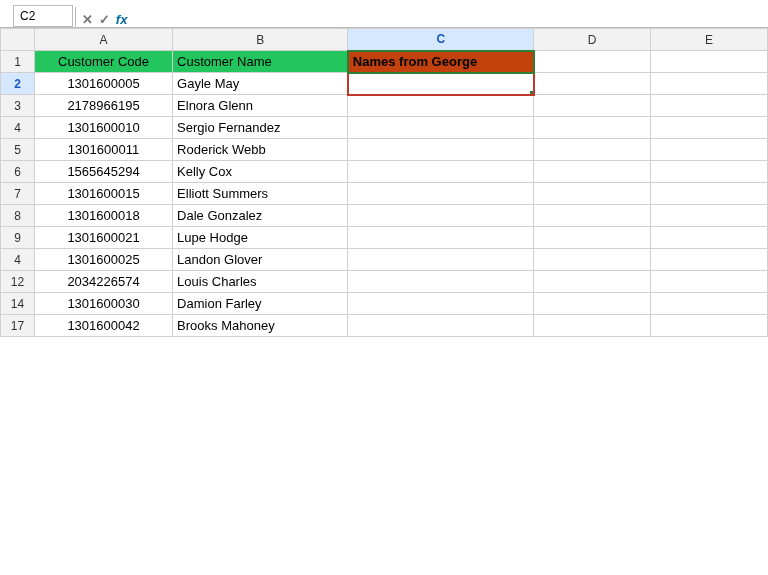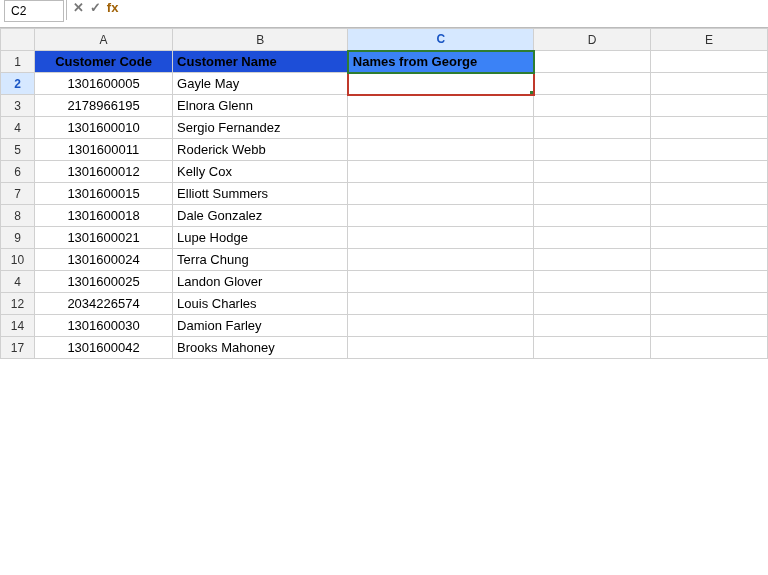--- a/index.html
+++ b/index.html
@@ -6,25 +6,25 @@
     body {
       font-family: 'Segoe UI', Arial, sans-serif;
       font-size: 13px;
       background: #fff;
       user-select: none;
     }
 
     
     .formula-bar {
       display: flex;
-      align-items: flex-start;
+      align-items: flex-end;
       height: 28px;
       border-bottom: 1px solid #bbb;
       background: #fff;
-      padding: 0 4px;
+      padding: 0 13px;
     }
     .cell-ref-box {
       width: 60px;
       height: 22px;
       border: 1px solid #bbb;
       display: flex;
       align-items: center;
       padding: 0 6px;
       font-size: 12px;
       background: #fff;
@@ -109,29 +109,29 @@
       font-weight: bold;
     }
 
     
     td.col-a {
       text-align: center;
     }
 
     
     td.header-cell {
-      font-weight: bold;
-      background: #1d4ed8;
+      font-weight: normal;
+      background: #22c55e;
     }
 
     
     td.c1-cell {
       font-weight: bold;
       border: 2px solid #2e7d32 !important;
-      background: #3b82f6;
+      background: #c2410c;
     }
 
     
     td.c2-active {
       border: 2px solid #c0392b !important;
       background: #fff;
       position: relative;
     }
     
     td.c2-active::after {
@@ -163,21 +163,21 @@
 <body>
 
 <div class="formula-bar">
   <div class="cell-ref-box">
     <span>C2</span>
   </div>
   <div class="formula-bar-divider"></div>
   <div class="formula-bar-icons">
     <span style="color:#777; font-size:13px;">✕</span>
     <span style="color:#777; font-size:13px;">✓</span>
-    <span style="color:#a16207; font-size:13px;">fx</span>
+    <span style="color:#0369a1; font-style:italic; font-size:13px;">fx</span>
   </div>
   <input class="formula-input" type="text" value="" style="">
 </div>
 
 <div class="spreadsheet">
   <table>
     <colgroup>
       <col class="col-rownum">
       <col class="col-a">
       <col class="col-b">
@@ -231,21 +231,21 @@
         <tr>
           <td class="cell row-num-cell">5</td>
           <td class="cell col-a">1301600011</td>
           <td class="cell">Roderick Webb</td>
           <td class="cell"></td>
           <td class="cell"></td>
           <td class="cell"></td>
         </tr>
         <tr>
           <td class="cell row-num-cell">6</td>
-          <td class="cell col-a">1301600012</td>
+          <td class="cell col-a">1565645294</td>
           <td class="cell">Kelly Cox</td>
           <td class="cell"></td>
           <td class="cell"></td>
           <td class="cell"></td>
         </tr>
         <tr>
           <td class="cell row-num-cell">7</td>
           <td class="cell col-a">1301600015</td>
           <td class="cell">Elliott Summers</td>
           <td class="cell"></td>
@@ -262,28 +262,20 @@
         </tr>
         <tr>
           <td class="cell row-num-cell">9</td>
           <td class="cell col-a">1301600021</td>
           <td class="cell">Lupe Hodge</td>
           <td class="cell"></td>
           <td class="cell"></td>
           <td class="cell"></td>
         </tr>
         <tr>
-          <td class="cell row-num-cell">10</td>
-          <td class="cell col-a">1301600024</td>
-          <td class="cell">Terra Chung</td>
-          <td class="cell"></td>
-          <td class="cell"></td>
-          <td class="cell"></td>
-        </tr>
-        <tr>
           <td class="cell row-num-cell">4</td>
           <td class="cell col-a">1301600025</td>
           <td class="cell">Landon Glover</td>
           <td class="cell"></td>
           <td class="cell"></td>
           <td class="cell"></td>
         </tr>
         <tr>
           <td class="cell row-num-cell">12</td>
           <td class="cell col-a">2034226574</td>

